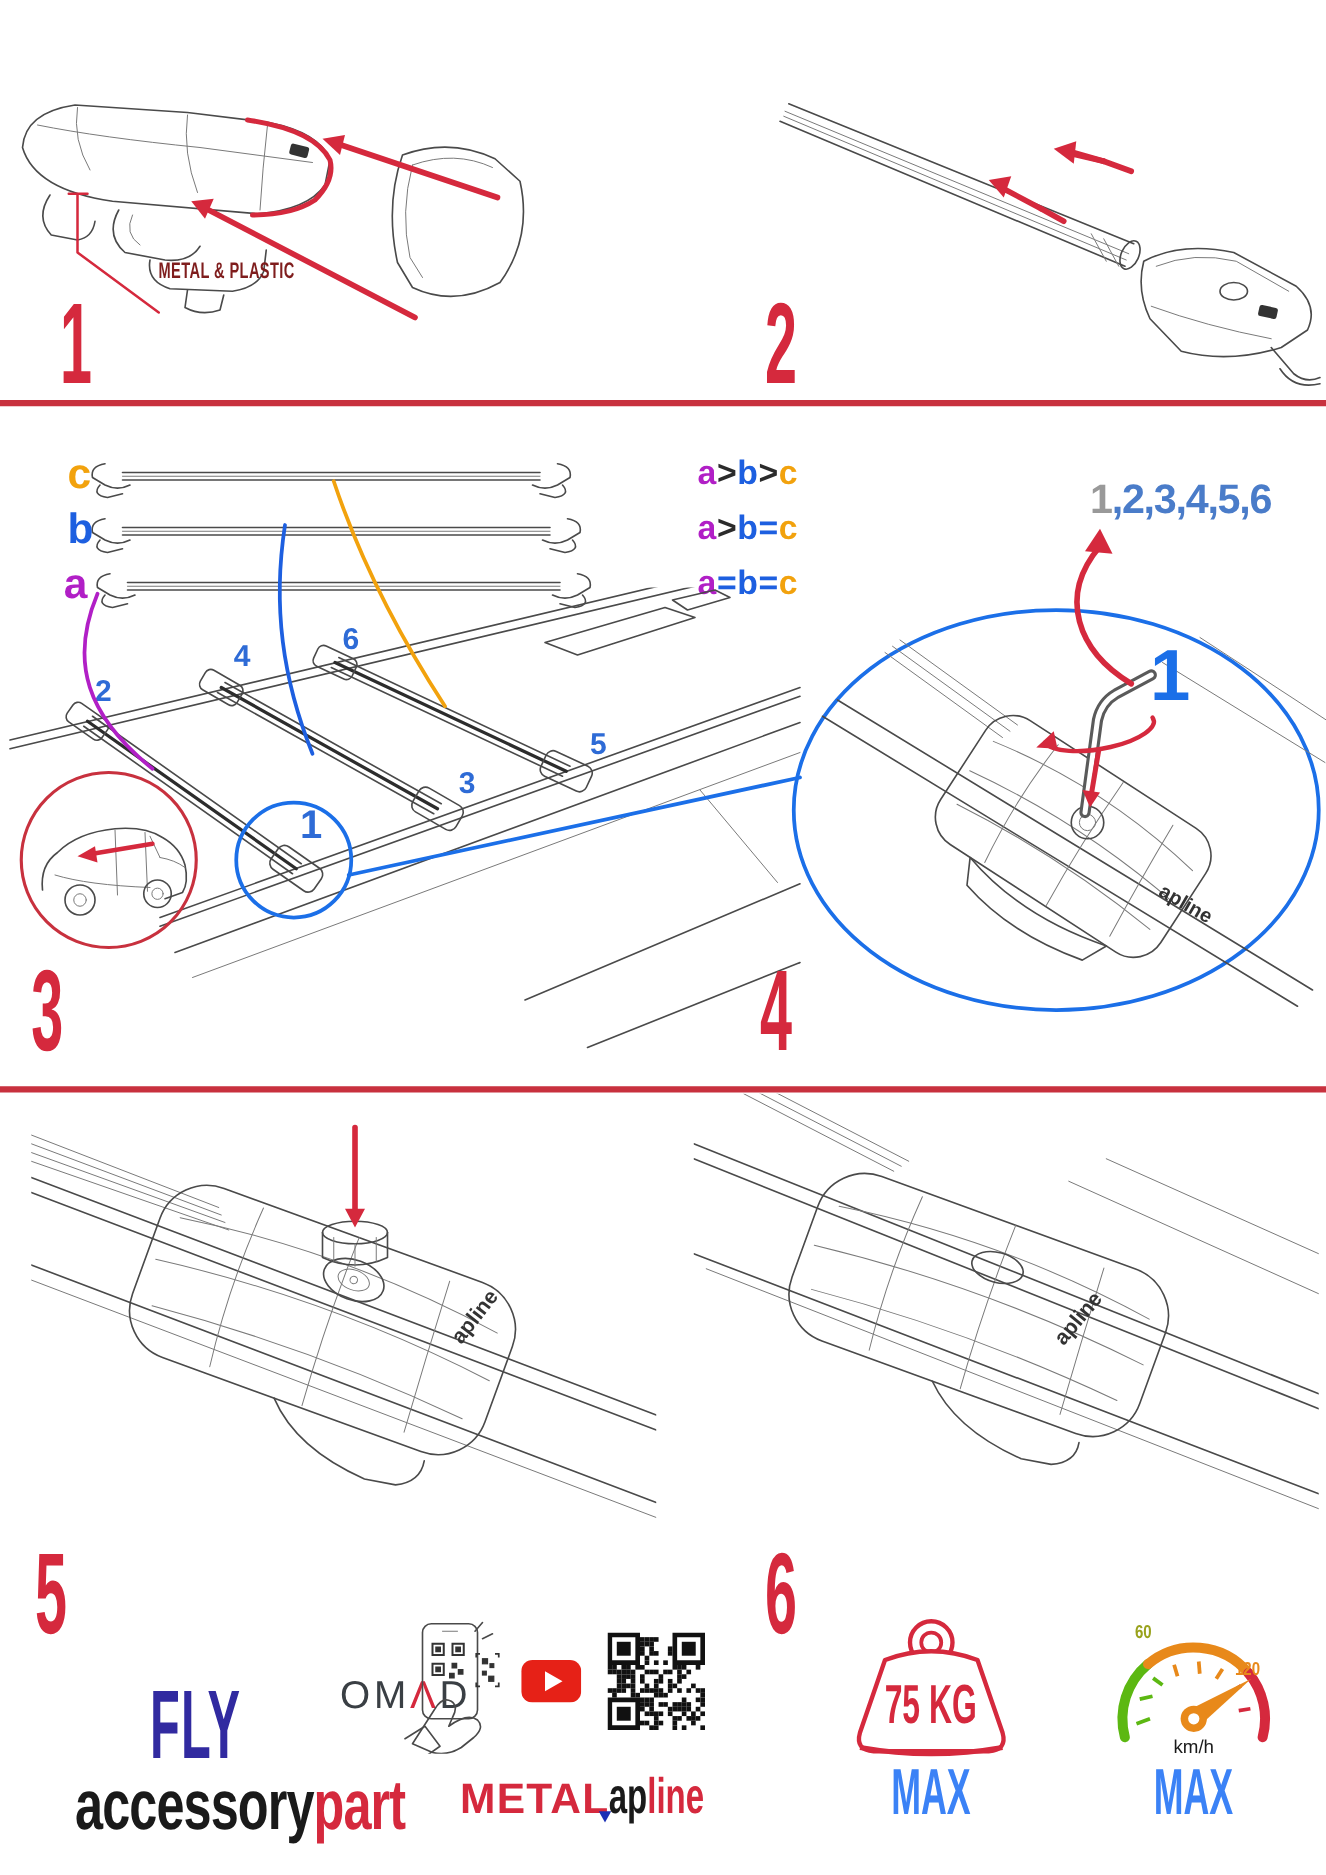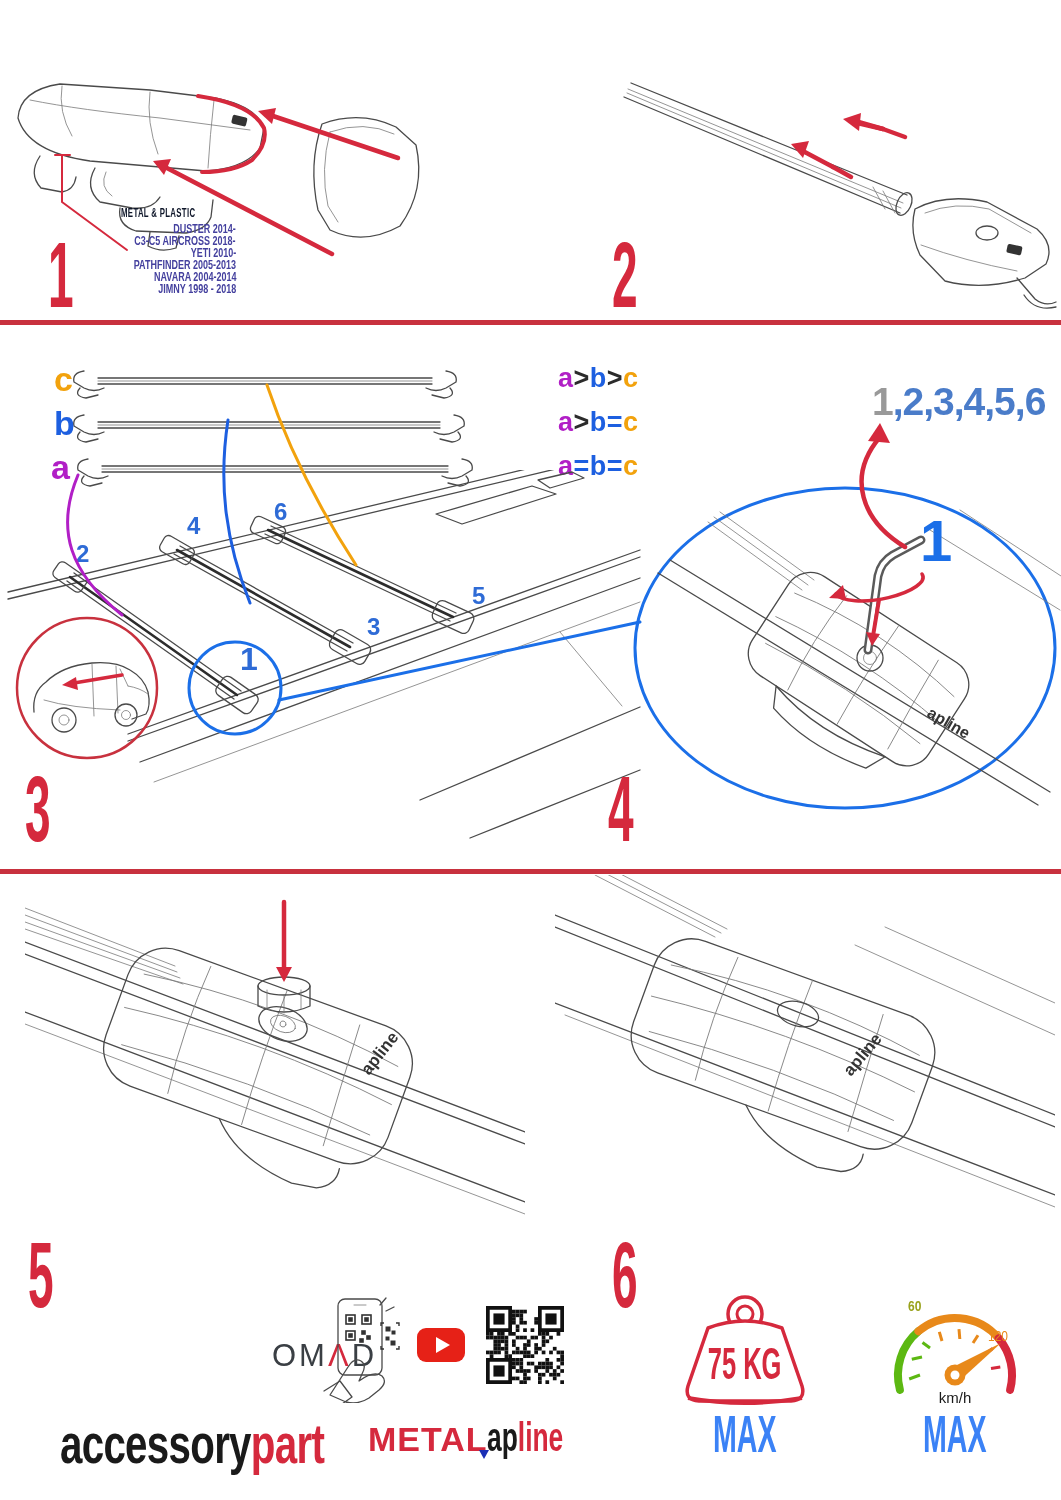--- a/index.html
+++ b/index.html
@@ -12,26 +12,26 @@
   .step-num{font-weight:700;font-size:92px;line-height:0.82;color:#D5293D;letter-spacing:-2px;}
   .divider{position:absolute;left:0;width:1061px;height:5px;background:#C8313E;}
   .ln{stroke:#4a4a4a;stroke-width:1.3;fill:none;stroke-linecap:round;stroke-linejoin:round;}
   .lnt{stroke:#7a7a7a;stroke-width:0.8;fill:none;stroke-linecap:round;}
   .lnd{stroke:#2c2c2c;stroke-width:2.6;fill:none;stroke-linecap:round;}
   .redln{stroke:#D5293D;fill:none;stroke-linecap:round;stroke-linejoin:round;}
   .redfill{fill:#D5293D;stroke:none;}
   .bluln{stroke:#1B6FE8;fill:none;stroke-linecap:round;}
   .ringred{stroke:#C8313E;stroke-width:2.5;fill:none;}
   .models{color:#44409E;font-size:12.5px;font-weight:700;line-height:12px;text-align:right;}
-  .material{color:#0f172a;font-size:12px;font-weight:700;letter-spacing:0.5px;text-align:center;}
+  .material{color:#7f1d1d;font-size:18px;font-weight:700;letter-spacing:0.5px;text-align:right;}
   .cond{font-size:27px;font-weight:700;letter-spacing:0.5px;line-height:44px;}
   .c-magenta{color:#B11FC6;} .c-blue{color:#1D5FE0;} .c-orange{color:#F2A20D;} .c-dark{color:#2b2b2b;}
   .barlabel{font-size:34px;font-weight:700;line-height:1;}
   .roofnum{font-size:24px;font-weight:700;color:#2E6BD6;line-height:1;}
-  .seq{font-size:39px;font-weight:700;letter-spacing:-1px;line-height:1;}
+  .seq{font-size:33px;font-weight:700;letter-spacing:-1px;line-height:1;}
   .seq .g1{color:#999999;} .seq .gr{color:#4A7CC9;}
   .footer-max{font-size:52px;font-weight:700;color:#3b82f6;line-height:1;}
 </style>
 </head>
 <body>
 
 <div class="canvas">
 
   <svg class="abs" style="left:0;top:40px;" width="440" height="260" viewBox="0 0 440 260">
 
@@ -58,28 +58,20 @@
     <polygon class="redfill" points="258,71 276,68 272,84"></polygon>
     <path class="redln" stroke-width="4.5" d="M332,214 L165,127"></path>
     <polygon class="redfill" points="153,121 171,119 164,135"></polygon>
 
     <path class="redln" stroke-width="2" d="M55,115 L70,115 M62,115 L62,162 L127,210"></path>
   </svg>
 
   <div class="abs" style="left:40px;top:206px;width:196px;">
     <div class="material">
       <span class="cx-r" style="transform:scaleX(0.65);">METAL &amp; PLASTIC</span>
-    </div>
-    <div class="models" style="margin-top:3px;">
-      <div><span class="cx-r" style="transform:scaleX(0.72);">DUSTER 2014-</span></div>
-      <div><span class="cx-r" style="transform:scaleX(0.72);">C3-C5 AIRCROSS 2018-</span></div>
-      <div><span class="cx-r" style="transform:scaleX(0.72);">YETI 2010-</span></div>
-      <div><span class="cx-r" style="transform:scaleX(0.72);">PATHFINDER 2005-2013</span></div>
-      <div><span class="cx-r" style="transform:scaleX(0.72);">NAVARA 2004-2014</span></div>
-      <div><span class="cx-r" style="transform:scaleX(0.72);">JIMNY 1998 - 2018</span></div>
     </div>
   </div>
 
   <div class="abs step-num" style="left:48px;top:238px;">
     <span class="cx" style="transform:scaleX(0.5);">1</span>
   </div>
 
   <svg class="abs" style="left:615px;top:45px;" width="446" height="265" viewBox="0 0 446 265">
     <path class="ln" d="M16,38 L292,150"></path>
     <path class="ln" d="M9,52 L285,168"></path>
@@ -319,20 +311,23 @@
     <text transform="translate(296,202) rotate(-50)" font-size="17" fill="#333" font-family="Liberation Sans, sans-serif" font-weight="700">apline</text>
   </svg>
 
   <div class="abs step-num" style="left:28px;top:1238px;">
     <span class="cx" style="transform:scaleX(0.5);">5</span>
   </div>
   <div class="abs step-num" style="left:612px;top:1238px;">
     <span class="cx" style="transform:scaleX(0.5);">6</span>
   </div>
 
+  <div class="abs" style="left:120px;top:1340px;font-size:78px;font-weight:700;color:#312AA0;line-height:1;letter-spacing:2px;">
+    <span class="cx" style="transform:scaleX(0.5);">FLY</span>
+  </div>
   <div class="abs" style="left:60px;top:1416px;font-size:56px;font-weight:700;line-height:1;letter-spacing:-1px;">
     <span class="cx" style="transform:scaleX(0.72);"><span style="color:#1a1a1a;">accessory</span><span style="color:#D5293D;">part</span></span>
   </div>
   <div class="abs" style="left:272px;top:1340px;font-size:31px;font-weight:500;color:#3A3F44;letter-spacing:3px;line-height:1;">
     <span>OM</span><span style="color:#D5293D;">Λ</span><span>D</span>
   </div>
   <div class="abs" style="left:368px;top:1422px;font-size:34px;font-weight:800;color:#D5293D;letter-spacing:1px;line-height:1;">
     <span>METAL</span><span style="display:inline-block;width:0;height:0;border-left:5px solid transparent;border-right:5px solid transparent;border-top:9px solid #1B2FB5;margin-left:-9px;vertical-align:-8px;"></span>
   </div>
   <div class="abs" style="left:487px;top:1417px;font-size:40px;font-weight:700;line-height:1;">
@@ -543,19 +538,19 @@
         <path d="M79,34.2 L79.8,44" stroke="#E8891A"></path>
         <path d="M98,40.2 L93,48" stroke="#E8891A"></path>
       <path d="M112.7,53.6 L105,59" stroke="#D5293D"></path>
         <path d="M120.3,72 L111,73.5" stroke="#D5293D"></path>
     </g>
     <polygon points="121,48 71,73 76,89" fill="#E8891A"></polygon>
     <circle cx="75" cy="80" r="10.5" fill="#E8891A"></circle>
     <circle cx="75" cy="80" r="4.5" fill="#ffffff"></circle>
   </svg>
   <div class="abs" style="left:896px;top:1298px;font-size:15px;font-weight:700;color:#99A21C;line-height:1;margin-left:12px;"><span class="cx" style="transform:scaleX(0.8);">60</span></div>
-  <div class="abs" style="left:988px;top:1328px;font-size:15px;font-weight:400;color:#E8891A;line-height:1;"><span class="cx" style="transform:scaleX(0.8);">120</span></div>
+  <div class="abs" style="left:988px;top:1328px;font-size:15px;font-weight:700;color:#E8891A;line-height:1;"><span class="cx" style="transform:scaleX(0.8);">120</span></div>
   <div class="abs" style="left:905px;top:1390px;width:100px;text-align:center;font-size:15px;color:#1a1a1a;line-height:1;"><span>km/h</span></div>
   <div class="abs footer-max" style="left:880px;top:1408px;width:150px;text-align:center;">
     <span class="cx-c" style="transform:scaleX(0.55);">MAX</span>
   </div>
 
 </div>
 
 </body></html>

